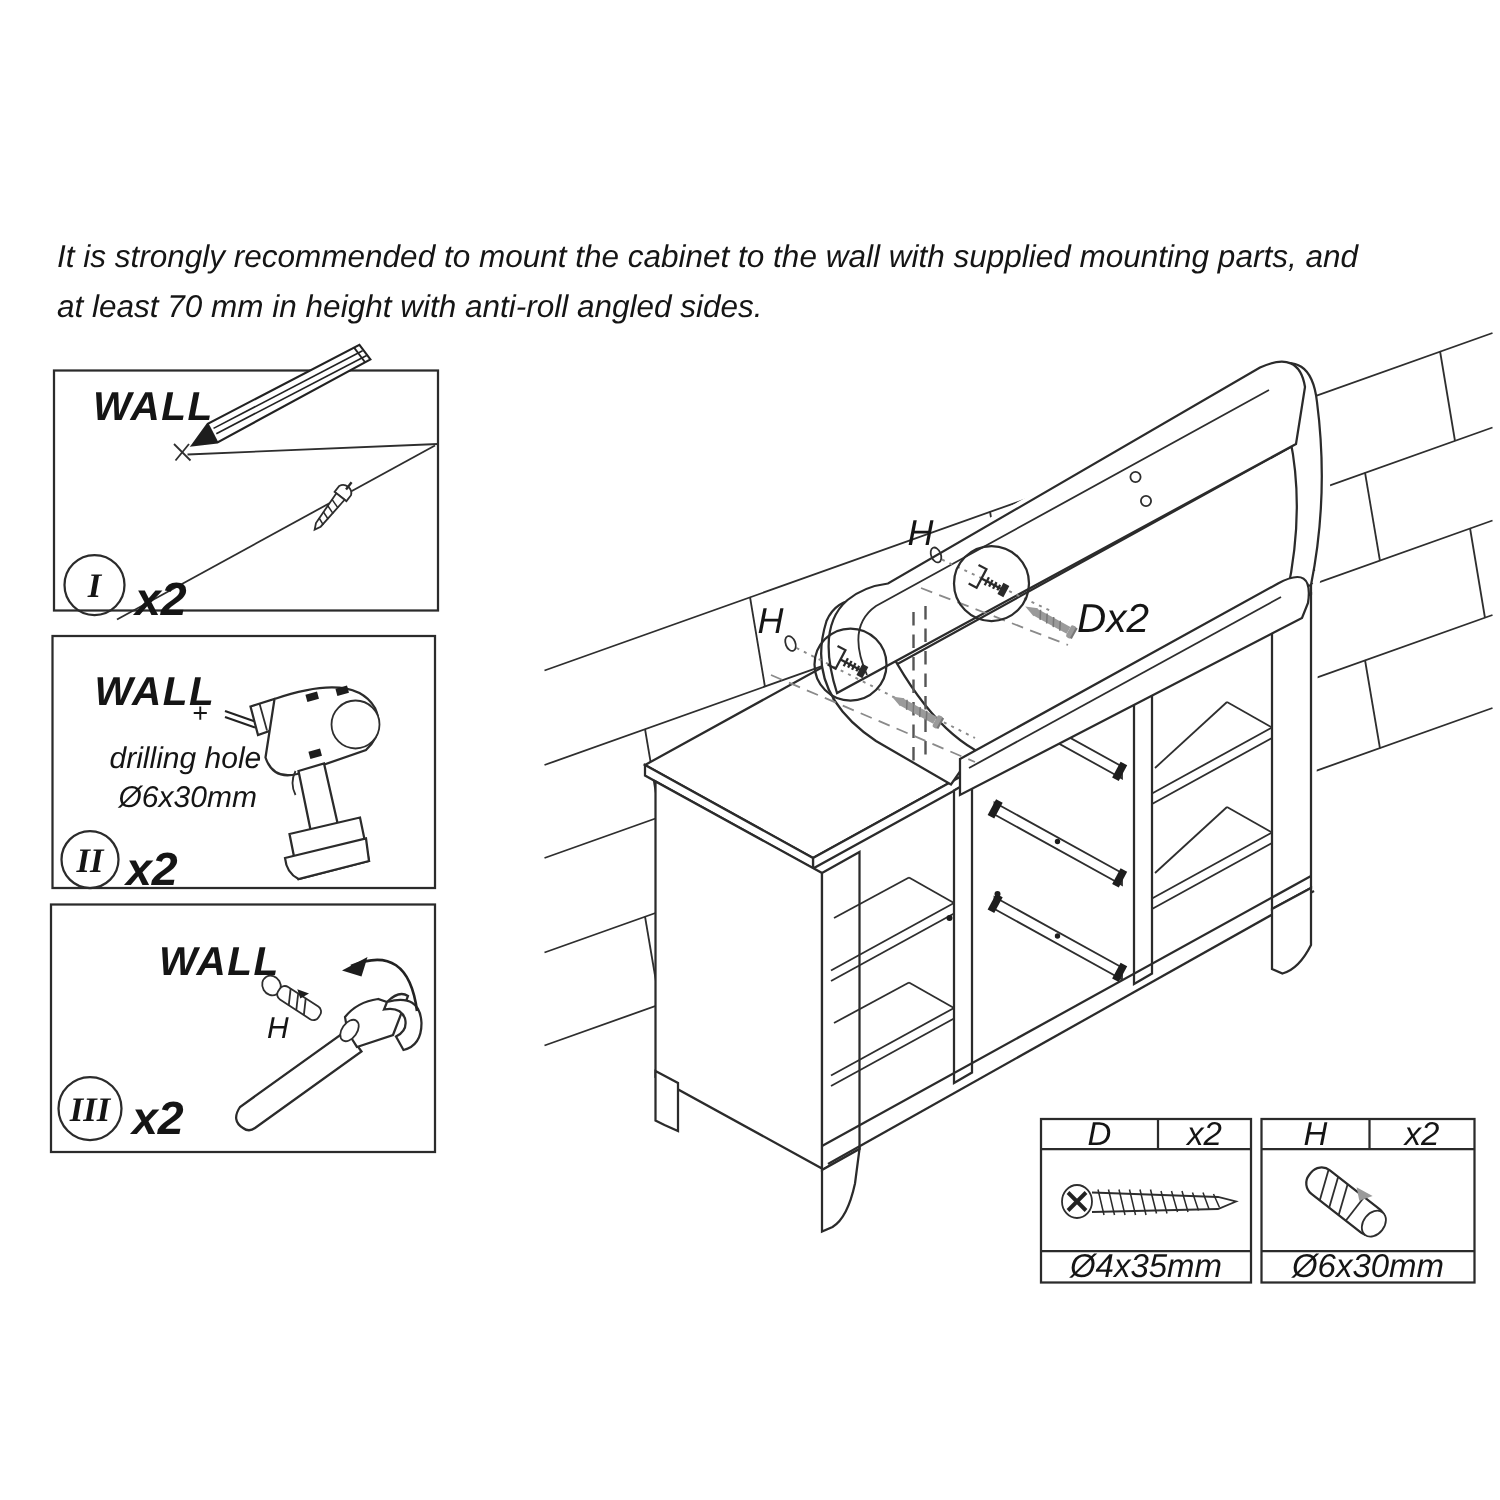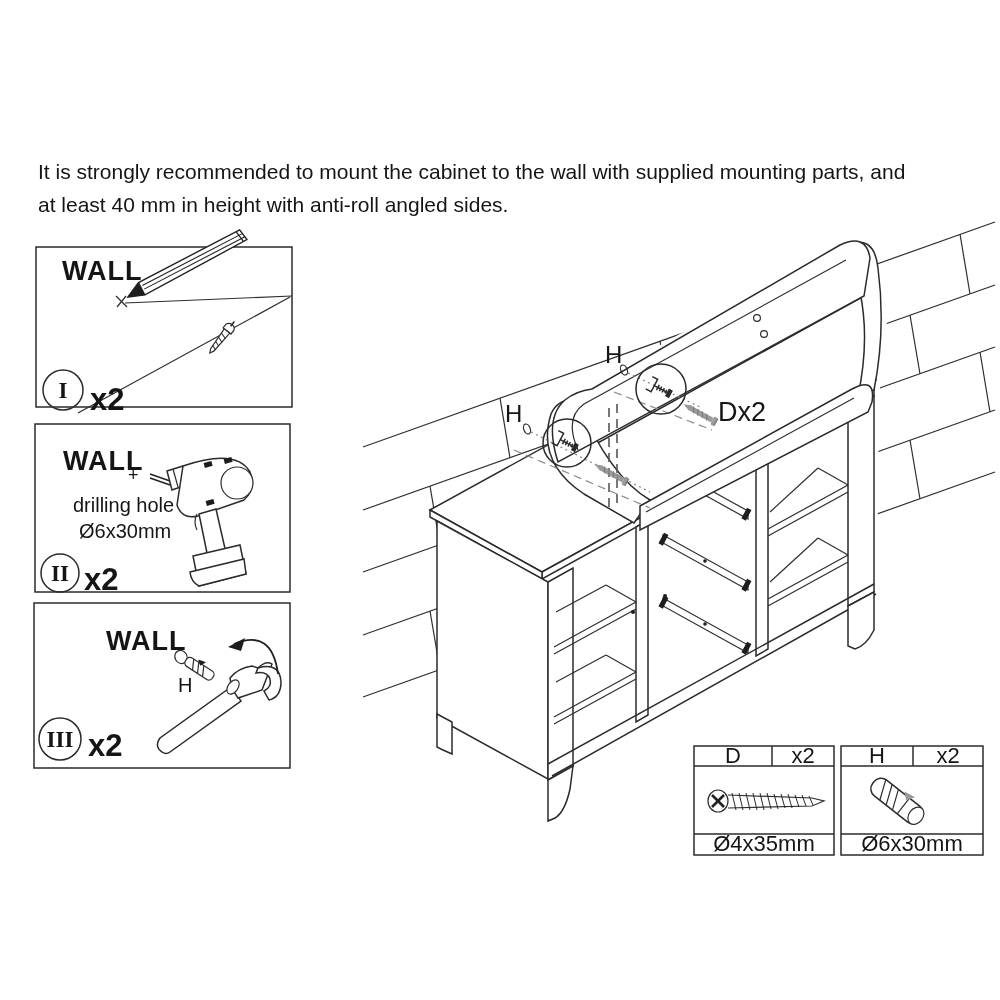--- a/index.html
+++ b/index.html
@@ -1,17 +1,17 @@
 <!DOCTYPE html>
 <html><head>
 <meta charset="utf-8">
 <style>
   html,body{margin:0;padding:0;background:#ffffff;}
   .page{position:relative;width:1000px;height:1000px;background:#fff;overflow:hidden;
-        font-family:"Liberation Sans", sans-serif;color:#111;}
+        font-family:"Liberation Sans", sans-serif;color:#111;font-style:italic;}
   .intro{position:absolute;left:38px;top:155px;width:935px;font-size:21px;line-height:33px;color:#151515;}
   svg{position:absolute;left:0;top:0;}
   svg text{font-family:"Liberation Sans", sans-serif;fill:#151515;}
   .wall-label{font-size:27px;font-weight:bold;letter-spacing:1px;}
   .qty-label{font-size:31px;font-weight:bold;}
   .numeral{font-family:"Liberation Serif", serif;font-size:23px;font-weight:bold;}
   .note{font-size:20px;}
   .diagram-label{font-size:24px;}
   .callout{font-size:27px;}
   .part-head{font-size:22px;}
@@ -23,21 +23,21 @@
   .blk{fill:#1d1d1d;stroke:none;}
   .gray{fill:#9a9a9a;stroke:none;}
 </style>
 </head>
 <body>
 
 <div class="page">
 
   <div class="intro">
     <div>It is strongly recommended to mount the cabinet to the wall with supplied mounting parts, and</div>
-    <div>at least 40 mm in height with anti-roll angled sides.</div>
+    <div>at least 70 mm in height with anti-roll angled sides.</div>
   </div>
 
   <svg width="1000" height="1000" viewBox="0 0 1000 1000">
 
     <g>
       <g class="lnthin">
         <line x1="363" y1="447" x2="995" y2="222"></line>
         <line x1="363" y1="510" x2="995" y2="285"></line>
         <line x1="363" y1="572" x2="995" y2="347"></line>
         <line x1="363" y1="635" x2="995" y2="410"></line>

